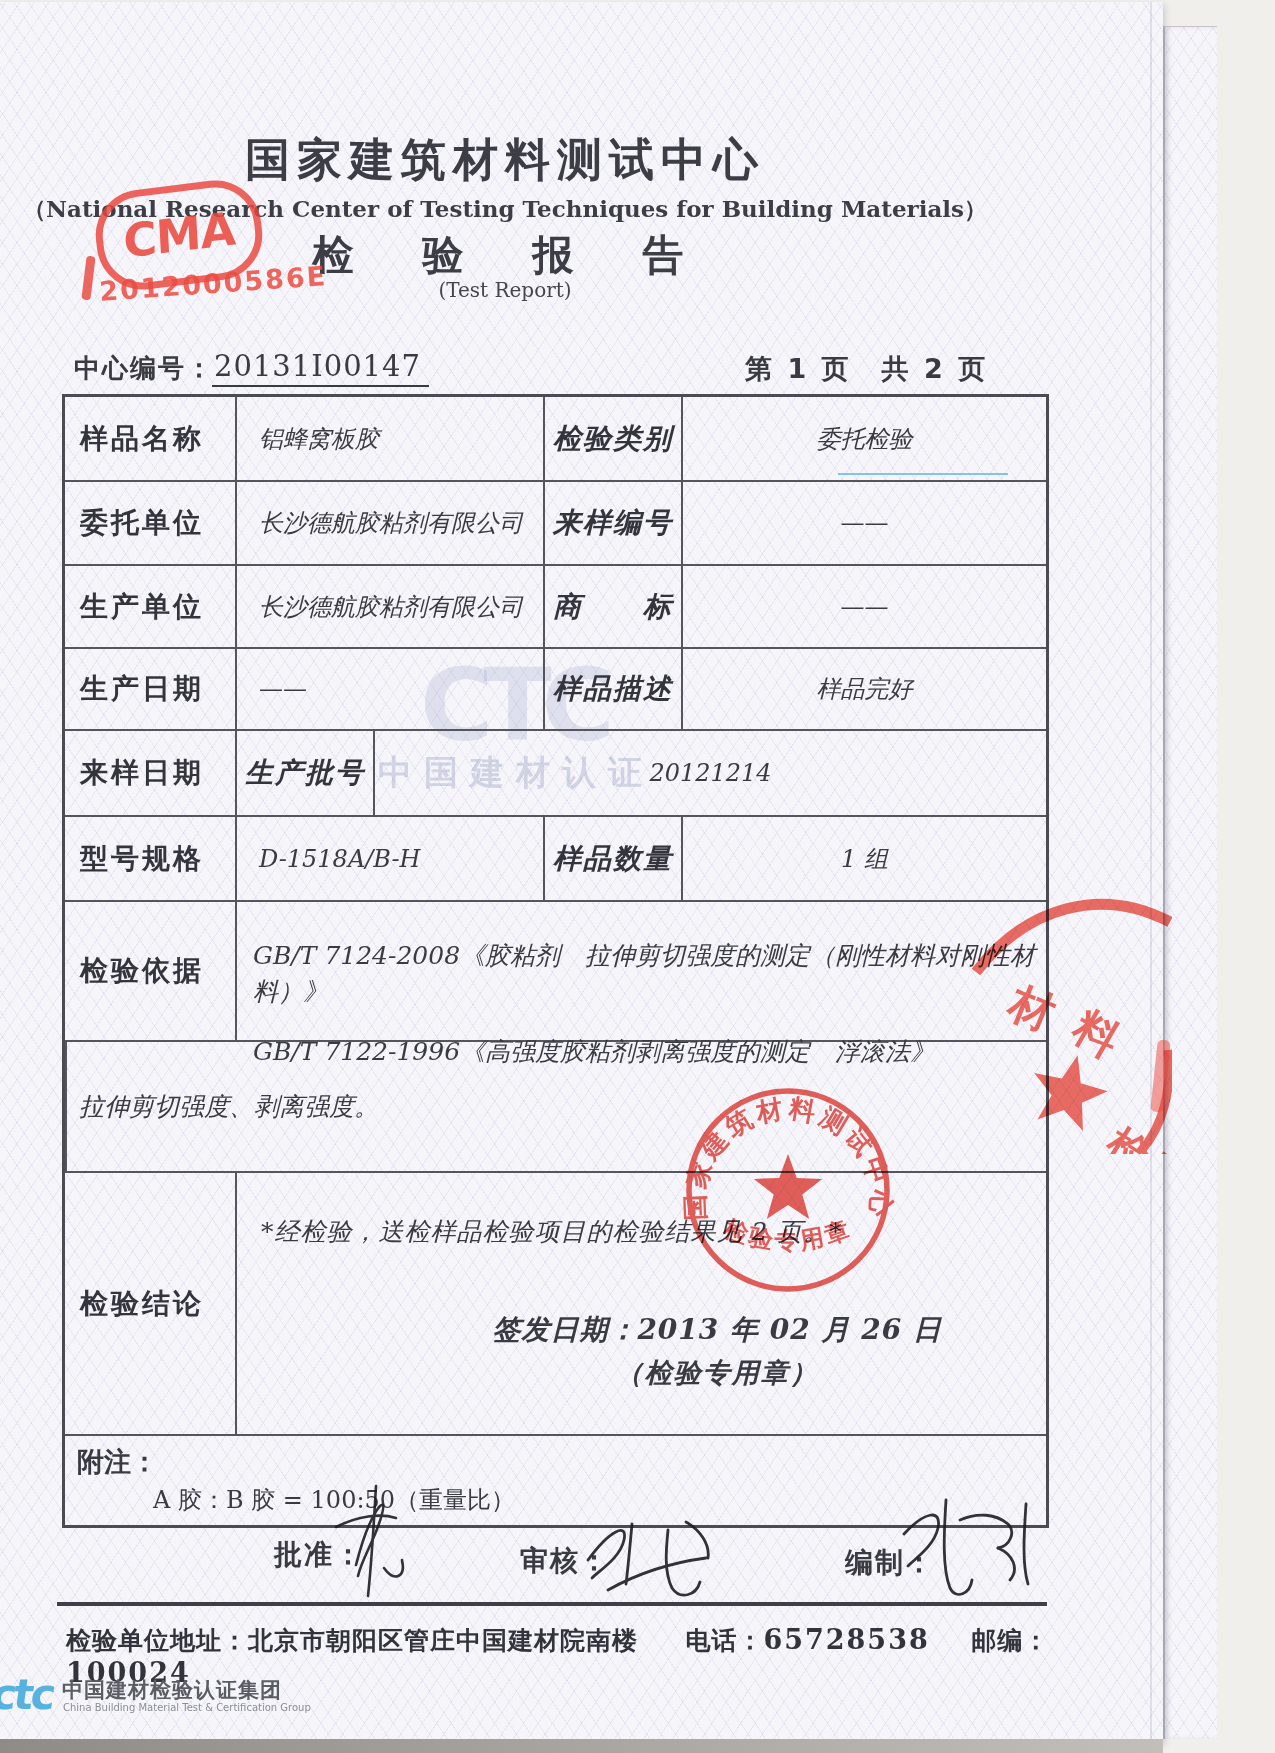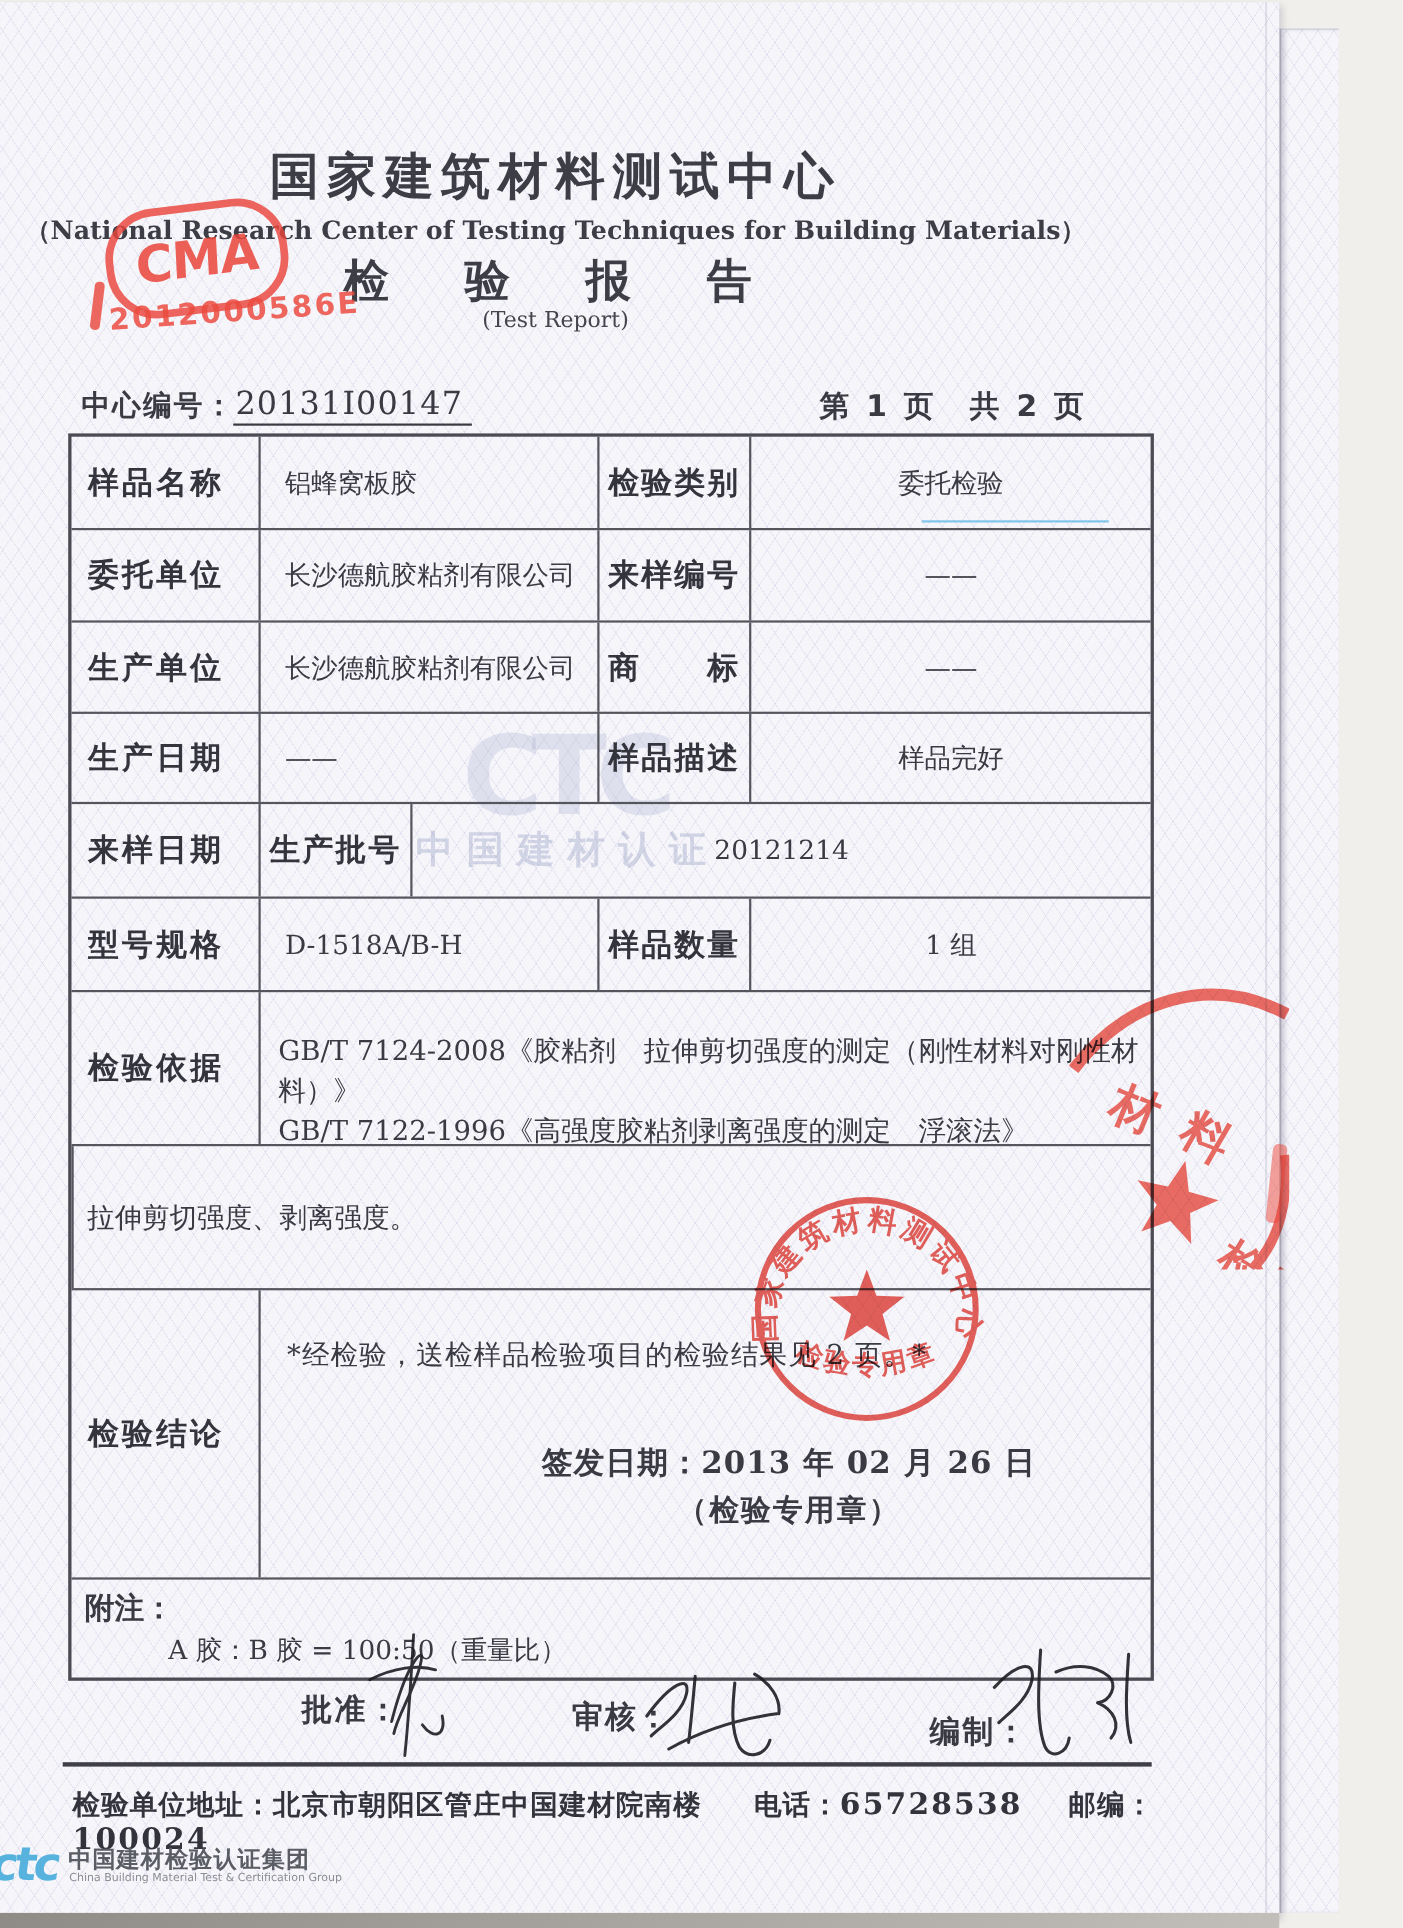--- a/index.html
+++ b/index.html
@@ -51,32 +51,32 @@
     font-size:26px;font-weight:700;letter-spacing:2px;}
   .meta-value{position:absolute;left:212px;top:347px;font-size:29px;letter-spacing:1px;
     border-bottom:2px solid #3a3a42;padding:0 8px 2px 2px;}
   .meta-page{position:absolute;left:745px;top:349px;font-size:27px;font-weight:700;letter-spacing:3px;
     font-family:"DejaVu Sans","Liberation Sans",sans-serif;}
   
   .tbl{position:absolute;left:62px;top:392px;width:981px;border:3px solid #4b4b53;}
   .trow{display:flex;border-top:2px solid #55555d;}
   .trow:first-child{border-top:none;}
   .cell{display:flex;align-items:center;box-sizing:border-box;}
-  .cl{border-left:2px solid #55555d;}
+  .cl{border-left:2px solid #55555d;font-style:italic;}
   .lab{width:170px;padding-left:15px;
     font-family:"DejaVu Sans","Liberation Sans",sans-serif;
     font-size:28px;font-weight:700;letter-spacing:3px;color:#34343c;flex:none;}
   .v1{width:308px;padding-left:22px;font-size:24px;flex:none;}
   .l2{width:138px;justify-content:center;padding-left:0;
     font-family:"DejaVu Sans","Liberation Sans",sans-serif;
     font-size:28px;font-weight:700;letter-spacing:2px;color:#34343c;flex:none;}
   .v2{flex:1;justify-content:center;font-size:24px;}
   .span-cell{flex:1;}
   .basis-cell{flex-direction:column;align-items:flex-start;justify-content:flex-start;
-    padding:36px 10px 0 16px;font-size:25px;line-height:36px;}
+    padding:36px 10px 0 16px;font-size:25px;line-height:36px;gap:24px;}
   .items-cell{padding-left:12px;font-size:25px;}
   .concl-cell{position:relative;}
   .concl-statement{position:absolute;left:24px;top:42px;font-size:25px;letter-spacing:1px;}
   .issue-block{position:absolute;right:104px;top:138px;text-align:center;}
   .issue-line{font-size:28px;font-weight:700;letter-spacing:1px;}
   .seal-note{font-size:27px;font-weight:700;margin-top:6px;letter-spacing:2px;}
   .note-cell{position:relative;display:block;}
   .note-label{position:absolute;left:12px;top:8px;
     font-family:"DejaVu Sans","Liberation Sans",sans-serif;font-size:27px;font-weight:700;}
   .note-value{position:absolute;left:88px;top:48px;font-size:24px;}
@@ -198,21 +198,21 @@
       <div class="cell span-cell note-cell">
         <div class="note-label">附注：</div>
         <div class="note-value">A 胶：B 胶 = 100:50（重量比）</div>
       </div>
     </div>
   </div>
   <div class="blue-tick"></div>
 
   <div class="sig-label" style="left:274px;top:1534px;">批准：</div>
   <div class="sig-label" style="left:520px;top:1540px;">审核：</div>
-  <div class="sig-label" style="left:845px;top:1542px;margin-top:12px;">编制：</div>
+  <div class="sig-label" style="left:845px;top:1542px;">编制：</div>
 
   <svg class="sig-svg" style="left:318px;top:1478px;" width="120" height="132" viewBox="0 0 120 132">
     <g stroke="#1d1d24" stroke-width="2.6" fill="none" stroke-linecap="round" opacity=".9">
       <path d="M38,85 C52,30 70,12 64,34 C58,58 44,78 40,96"></path>
       <path d="M18,47 C40,36 62,33 78,38"></path>
       <path d="M58,6 C56,40 54,78 50,116"></path>
       <path d="M66,88 C76,102 88,98 84,80"></path>
     </g>
   </svg>
   <svg class="sig-svg" style="left:580px;top:1498px;" width="145" height="110" viewBox="0 0 145 110">

